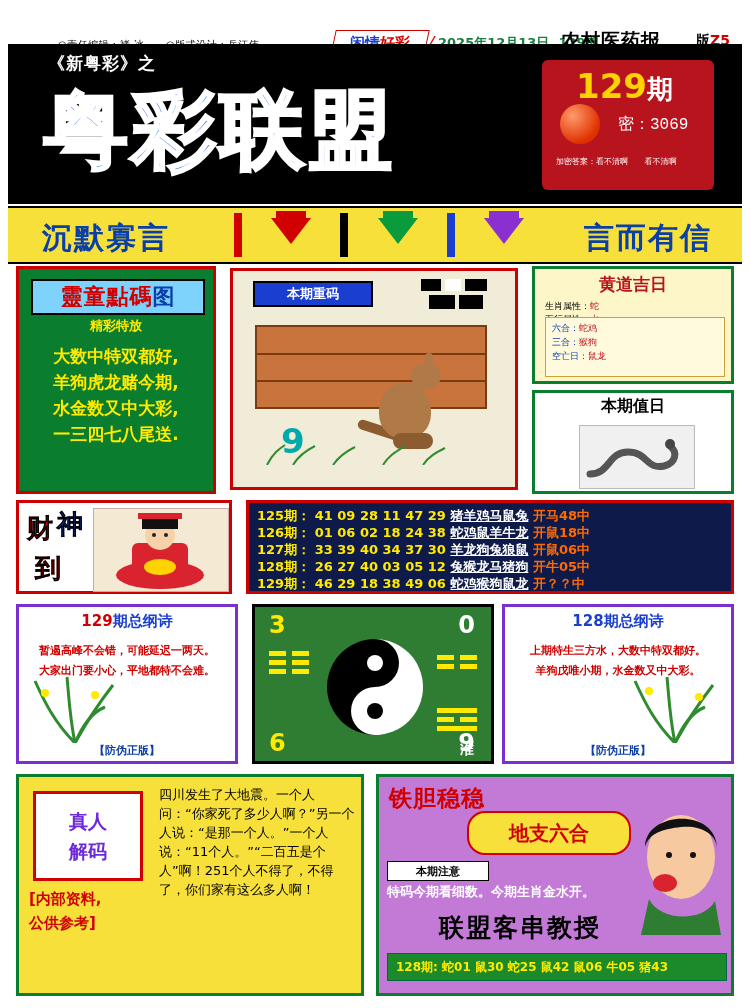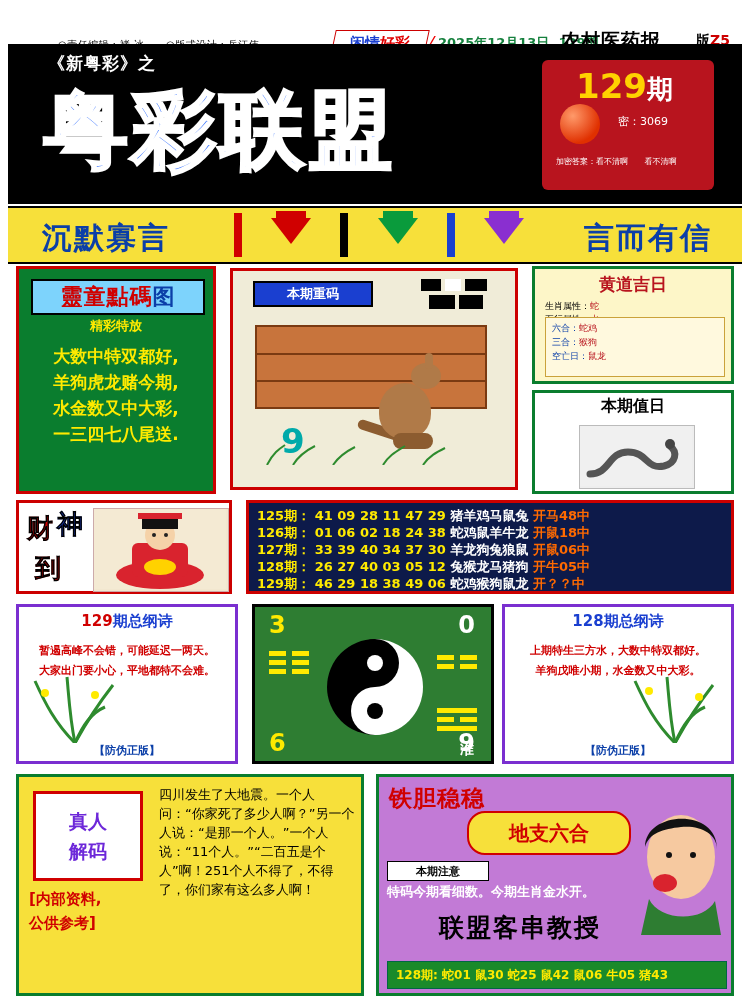--- a/index.html
+++ b/index.html
@@ -32,21 +32,21 @@
   .masthead{position:absolute;left:8px;top:44px;width:734px;height:160px;background:#000;}
   .mh-sub{position:absolute;left:40px;top:8px;color:#fff;font-size:17px;font-weight:bold;letter-spacing:1px;}
   .mh-title{position:absolute;left:36px;top:30px;font-size:84px;font-weight:bold;
             color:#2d6bff;-webkit-text-stroke:3px #ffffff;letter-spacing:4px;
             font-family:"DejaVu Sans","Liberation Sans",sans-serif;text-shadow:4px 4px 0 #000;}
   .mh-badge{position:absolute;left:534px;top:16px;width:172px;height:130px;background:#b8141e;border-radius:6px;}
   .mh-issue{position:absolute;left:568px;top:22px;font-size:34px;font-weight:bold;color:#ffd200;}
   .mh-issue em{font-style:normal;color:#ffffff;font-size:26px;}
   .mh-ball{position:absolute;left:552px;top:60px;width:40px;height:40px;border-radius:50%;
            background:radial-gradient(circle at 32% 30%,#ff9a6a,#e03000 70%);}
-  .mh-mi{position:absolute;left:610px;top:70px;font-size:11px;color:#fff;}
+  .mh-mi{position:absolute;left:610px;top:70px;font-size:16px;color:#fff;font-family:Liberation Mono, monospace;}
   .mh-note{position:absolute;left:548px;top:112px;font-size:8px;color:#fff;}
   .mh-note span{margin-right:14px;}
 
   
   .band{position:absolute;left:8px;top:206px;width:734px;height:54px;background:#f7e03a;
         border-top:2px solid #000;border-bottom:2px solid #000;}
   .band .left{position:absolute;left:34px;top:10px;font-size:30px;font-weight:bold;color:#0b3fa8;letter-spacing:2px;}
   .band .right{position:absolute;right:30px;top:10px;font-size:30px;font-weight:bold;color:#0b3fa8;letter-spacing:2px;}
   .gems{position:absolute;left:226px;top:5px;width:290px;height:44px;display:flex;align-items:center;justify-content:space-between;}
   .bar{width:8px;height:44px;}
@@ -97,21 +97,21 @@
   .snakeimg{position:absolute;left:44px;top:32px;width:114px;height:62px;background:#eee;border:1px solid #bbb;}
   .snakeimg svg{display:block;}
 
   
   .row2{position:absolute;left:8px;top:500px;width:734px;height:98px;}
   .godbox{position:absolute;left:8px;top:0;width:216px;height:94px;background:#fff;border:3px solid #c00;box-sizing:border-box;}
   .gchar{position:absolute;font-size:26px;font-weight:bold;color:#d00000;-webkit-text-stroke:0.5px #000;}
   .godimg{position:absolute;left:74px;top:5px;width:134px;height:82px;background:#f2e7cf;border:1px solid #caa;}
   .results{position:absolute;left:238px;top:0;width:488px;height:94px;background:#0d1a4a;border:3px solid #c00;box-sizing:border-box;padding:4px 8px;}
   .rline{font-size:13px;font-weight:bold;color:#ffea00;line-height:17px;white-space:nowrap;}
-  .rline .hz{color:#ffffff;}
+  .rline .hz{color:#ffffff;text-decoration:underline;}
   .rline .tail{color:#ff6a00;}
 
   
   .row3{position:absolute;left:8px;top:604px;width:734px;height:164px;}
   .poemL{position:absolute;left:8px;top:0;width:222px;height:160px;background:#fff;border:3px solid #7a2fd0;box-sizing:border-box;}
   .poemR{position:absolute;left:494px;top:0;width:232px;height:160px;background:#fff;border:3px solid #7a2fd0;box-sizing:border-box;}
   .poemTitle{text-align:center;font-size:15px;font-weight:bold;margin-top:5px;}
   .poemTitle .r{color:#d00000;}
   .poemTitle .b{color:#1a3fd0;}
   .poemBody{font-size:11px;color:#d00000;line-height:20px;margin:10px 6px 0 6px;text-align:center;font-weight:bold;}
@@ -145,21 +145,21 @@
   .rightbox{position:absolute;left:368px;top:0;width:358px;height:222px;background:#c27ad6;border:3px solid #0a7d2e;box-sizing:border-box;}
   .tiedan{position:absolute;left:10px;top:6px;font-size:23px;font-weight:bold;color:#d00000;letter-spacing:1px;}
   .bubble{position:absolute;left:88px;top:34px;width:160px;height:40px;background:#f7e03a;border:2px solid #d00000;border-radius:18px;
           display:flex;align-items:center;justify-content:center;}
   .bubble span{font-size:20px;font-weight:bold;color:#d00000;}
   .noteA{position:absolute;left:8px;top:84px;width:100px;height:18px;background:#fff;border:1px solid #000;
          font-size:11px;display:flex;align-items:center;justify-content:center;font-weight:bold;}
   .noteB{position:absolute;left:8px;top:106px;width:246px;font-size:13px;font-weight:bold;color:#fff;}
   .proftxt{position:absolute;left:60px;top:134px;font-size:25px;font-weight:bold;color:#000;letter-spacing:2px;}
   .face{position:absolute;right:6px;top:26px;width:96px;height:132px;}
-  .strip{position:absolute;left:8px;bottom:4px;width:338px;height:26px;background:#1a8a2a;border:1px solid #064;
+  .strip{position:absolute;left:8px;bottom:12px;width:338px;height:26px;background:#1a8a2a;border:1px solid #064;
          display:flex;align-items:center;}
   .strip .t{font-size:12px;font-weight:bold;color:#ffea00;margin-left:8px;}
 </style>
 </head>
 <body>
 
 <div class="page">
 
   <div class="topbar">
     <div class="credits">

